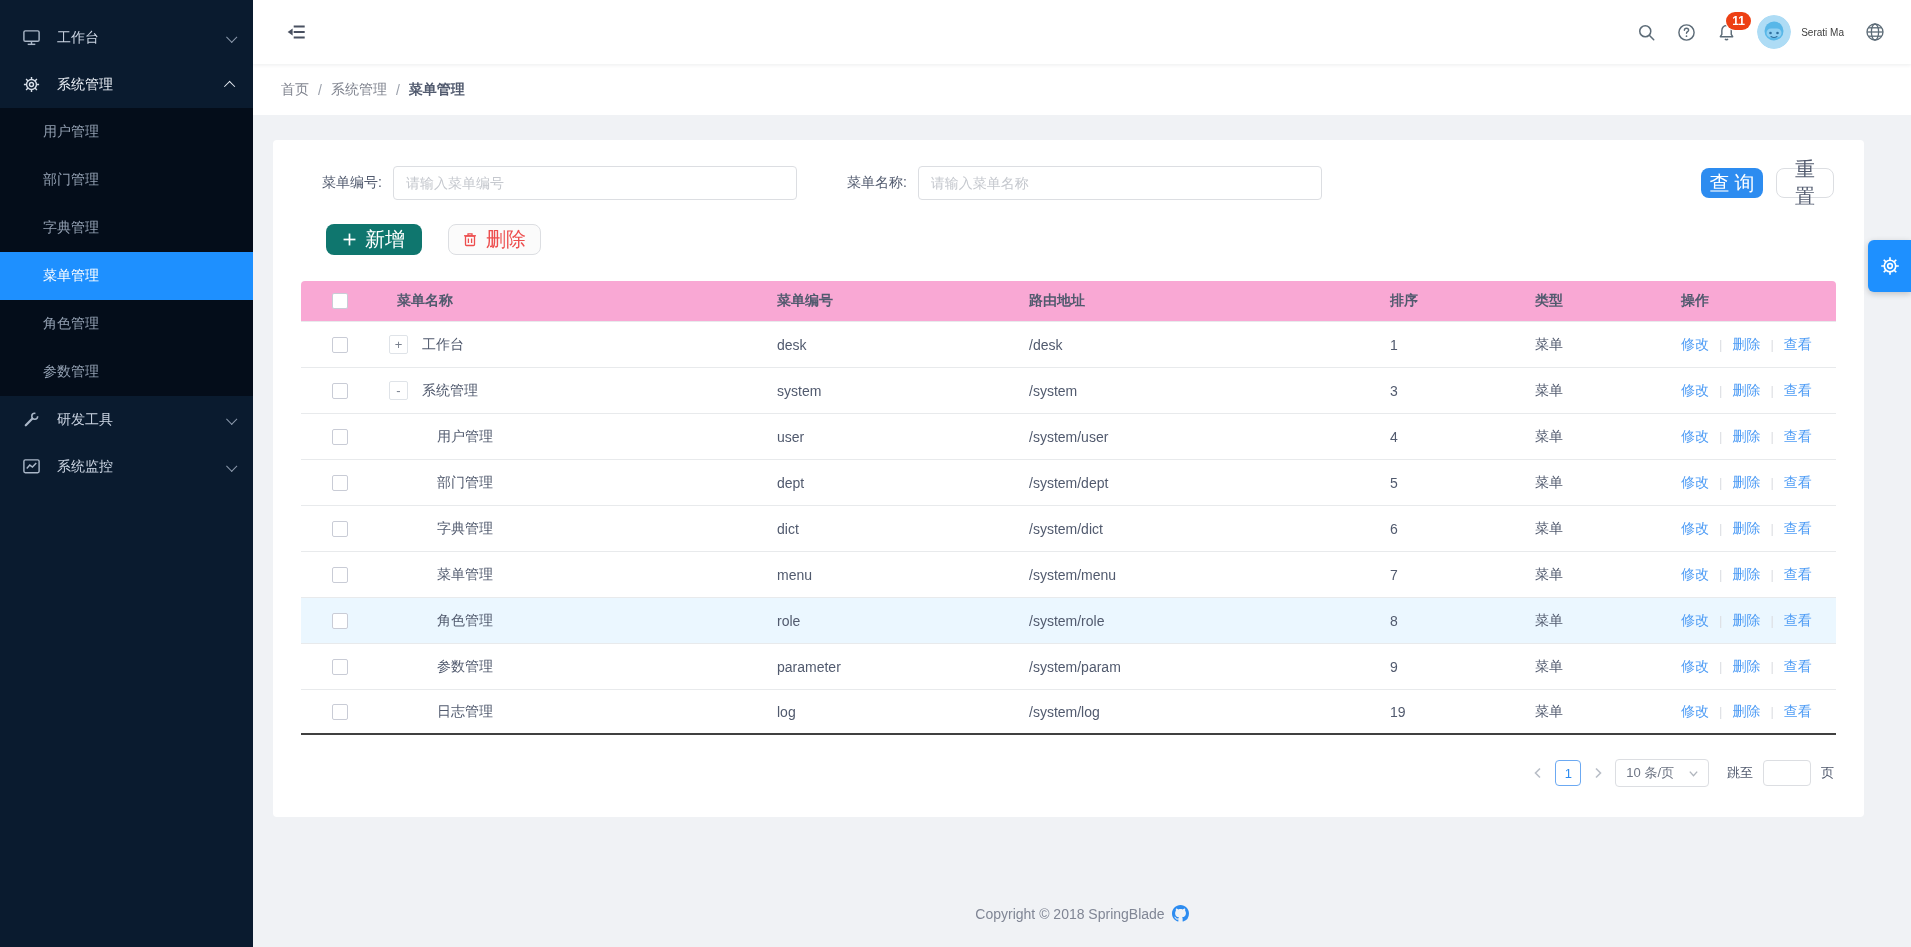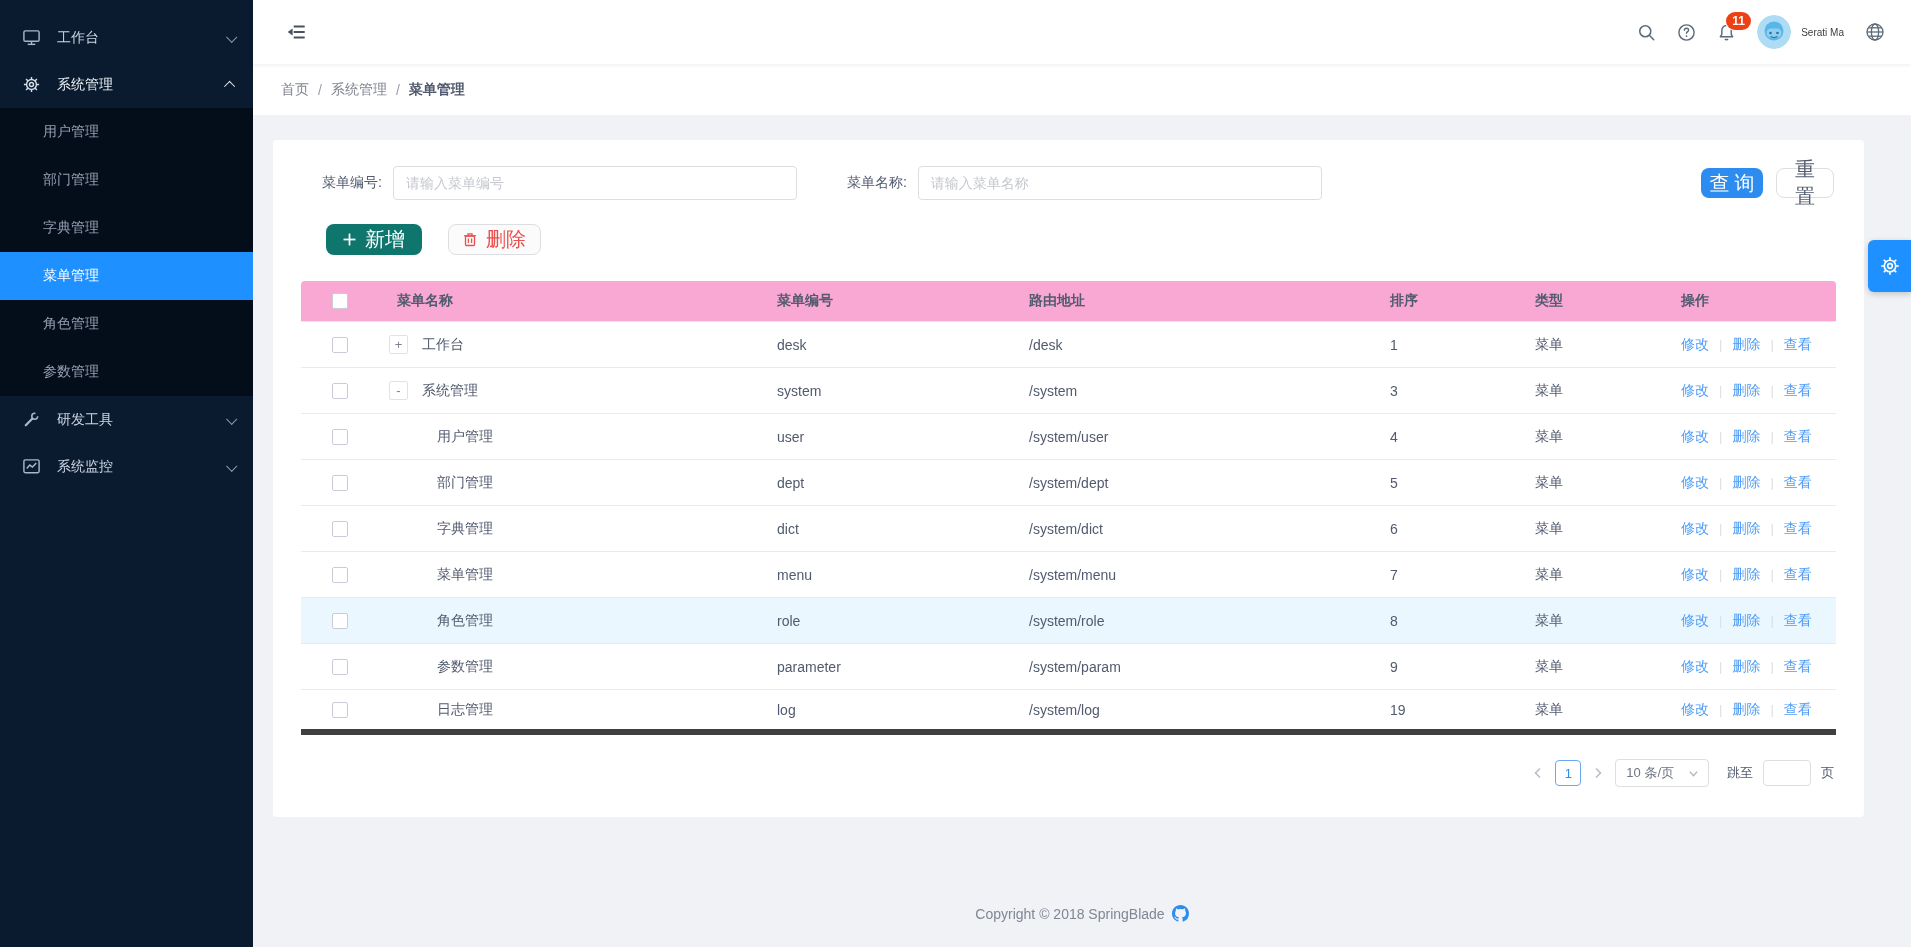--- a/index.html
+++ b/index.html
@@ -52,21 +52,21 @@
   .btn-default { background:#fff; border:1px solid #dcdee2; color:#515a6e; width:58px; height:30px; }
 
   .action-row { display:flex; gap:26px; padding:24px 0 0 25px; }
   .btn-add { background:#0f766e; color:#fff; height:31px; padding:0 17px; gap:9px; }
   .btn-del { background:#fbfbfb; border:1px solid #dcdee2; color:#ed4e4e; height:31px; padding:0 14px; gap:9px; }
 
   .table { margin-top:26px; font-size:14px; color:#515a6e; }
   .thead, .trow { display:grid; grid-template-columns:78px 380px 252px 361px 145px 146px auto; align-items:center; }
   .thead { background:#f9a8d4; height:40px; font-weight:600; border-radius:4px 4px 0 0; }
   .trow { height:46px; border-top:1px solid #e8eaec; background:#fff; }
-  .trow:last-child { border-bottom:6px solid #404040; }
+  .trow:last-child { border-bottom:2px solid #404040; }
   .trow.hl { background:#ebf7ff; }
   .cell { padding-left:18px; white-space:nowrap; overflow:hidden; }
   .c-check { display:flex; justify-content:center; padding-left:0; }
   .cb { width:16px; height:16px; border:1px solid #c9ccd6; border-radius:2px; background:#fff; display:inline-block; cursor:pointer; }
   .c-name { display:flex; align-items:center; padding-left:10px; }
   .expander { width:19px; height:19px; border:1px solid #dfe3e8; border-radius:2px; background:#fff; color:#79808e; font-size:13px; line-height:17px; text-align:center; display:inline-block; margin-right:14px; cursor:pointer; flex:none; }
   .nm { color:#515a6e; }
   .nm.ind { margin-left:48px; }
   .c-act a { color:#4e9cf5; cursor:pointer; text-decoration:none; }
   .c-act i { font-style:normal; color:#dcdee2; margin:0 10px; font-size:13px; }

